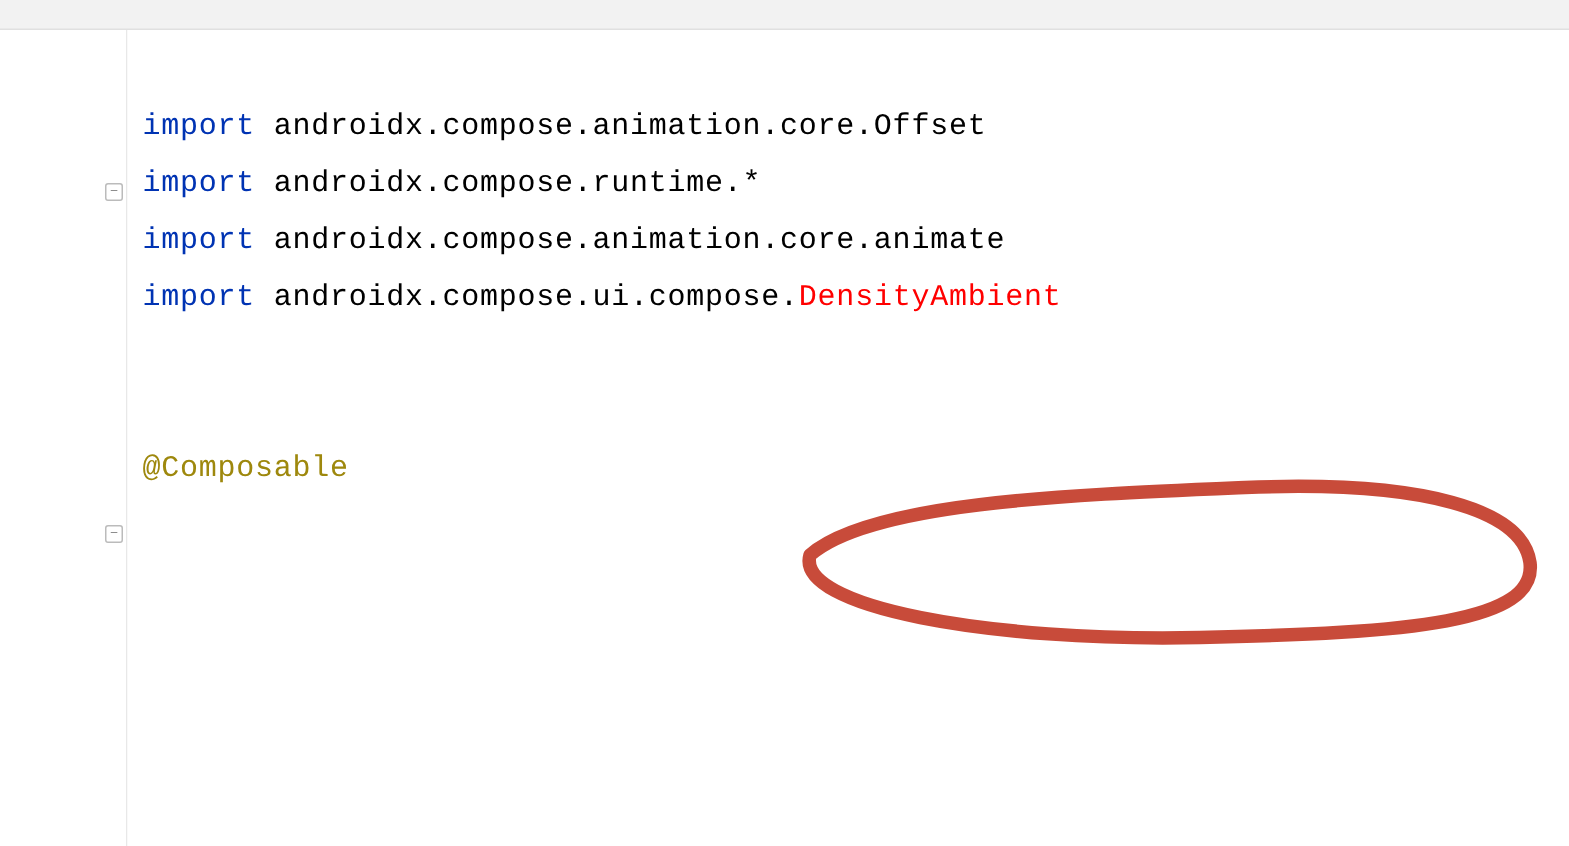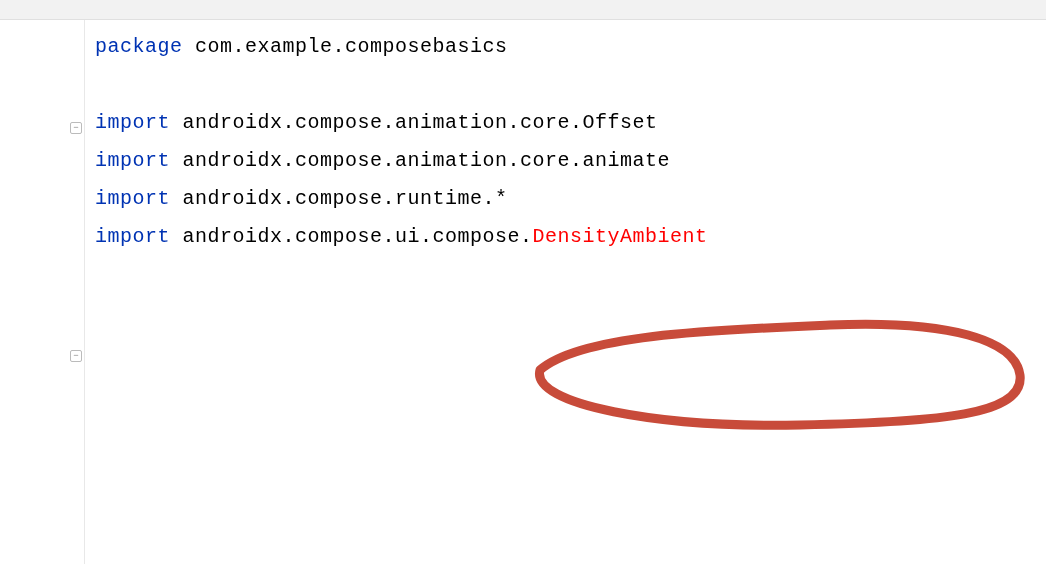--- a/index.html
+++ b/index.html
@@ -69,28 +69,28 @@
 </head>
 <body>
 
 <div class="top-bar"></div>
 <div class="editor-container">
   <div class="gutter">
     <div class="gutter-marker minus" style="top: 102px;"></div>
     <div class="gutter-marker minus" style="top: 330px;"></div>
   </div>
   <div class="code-area">
-    <div class="code-line"><span class="kw">package</span><span class="plain"> com.example.composebasics</span></div>
     <div class="blank-line"></div>
     <div class="code-line"><span class="kw">import</span><span class="plain"> androidx.compose.animation.core.Offset</span></div>
+    <div class="code-line"><span class="kw">import</span><span class="plain"> androidx.compose.runtime.*</span></div>
     <div class="code-line"><span class="kw">import</span><span class="plain"> androidx.compose.animation.core.animate</span></div>
-    <div class="code-line"><span class="kw">import</span><span class="plain"> androidx.compose.runtime.*</span></div>
     <div class="code-line"><span class="kw">import</span><span class="plain"> androidx.compose.ui.compose.</span><span class="error">DensityAmbient</span></div>
     <div class="blank-line"></div>
     <div class="blank-line"></div>
+    <div class="code-line"><span class="annotation">@Composable</span></div>
 
     <svg class="annotation-circle" width="560" height="130" style="left:395px; top:290px;">
       <path d="M 60 60 
                C 50 95, 180 118, 320 115 
                C 460 112, 545 105, 540 65 
                C 535 30, 470 10, 350 15 
                C 230 20, 100 25, 60 60 Z" fill="none" stroke="#c84b3a" stroke-width="9" stroke-linecap="round" stroke-linejoin="round"></path>
     </svg>
   </div>
 </div>

